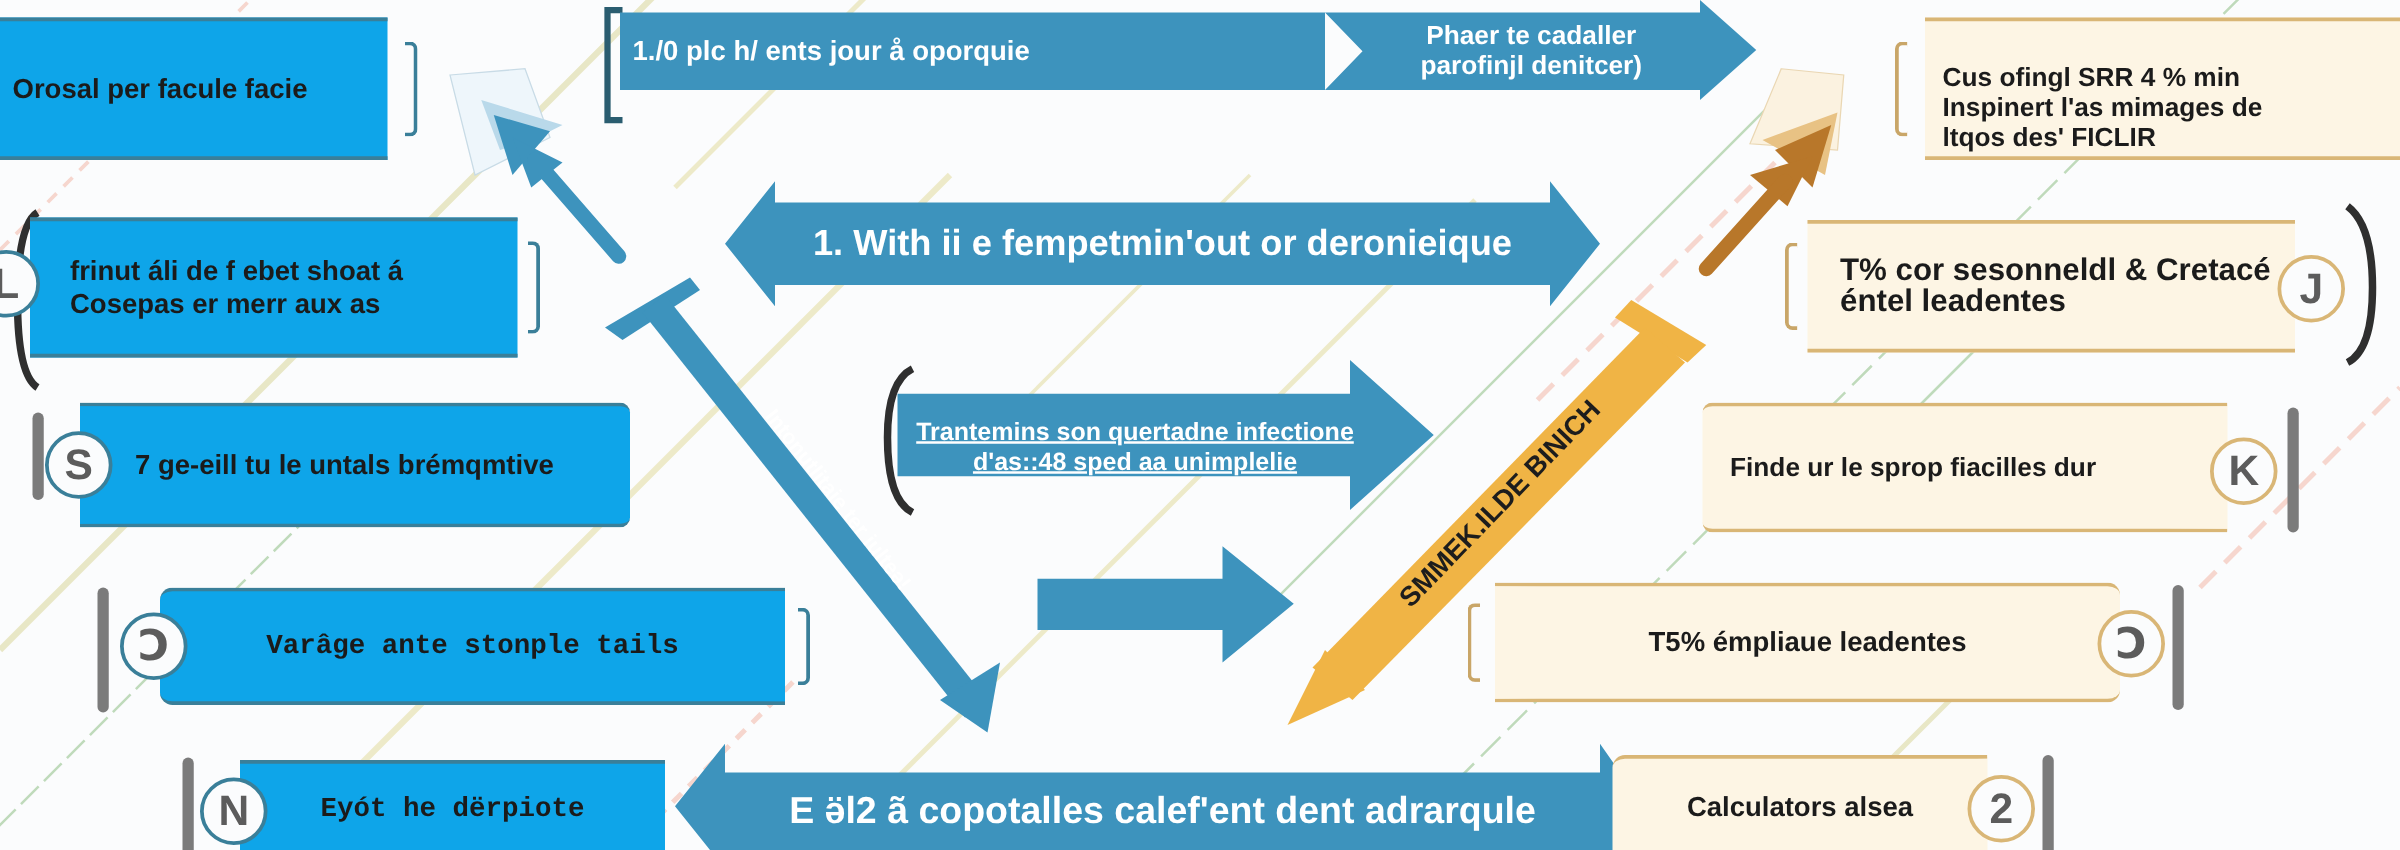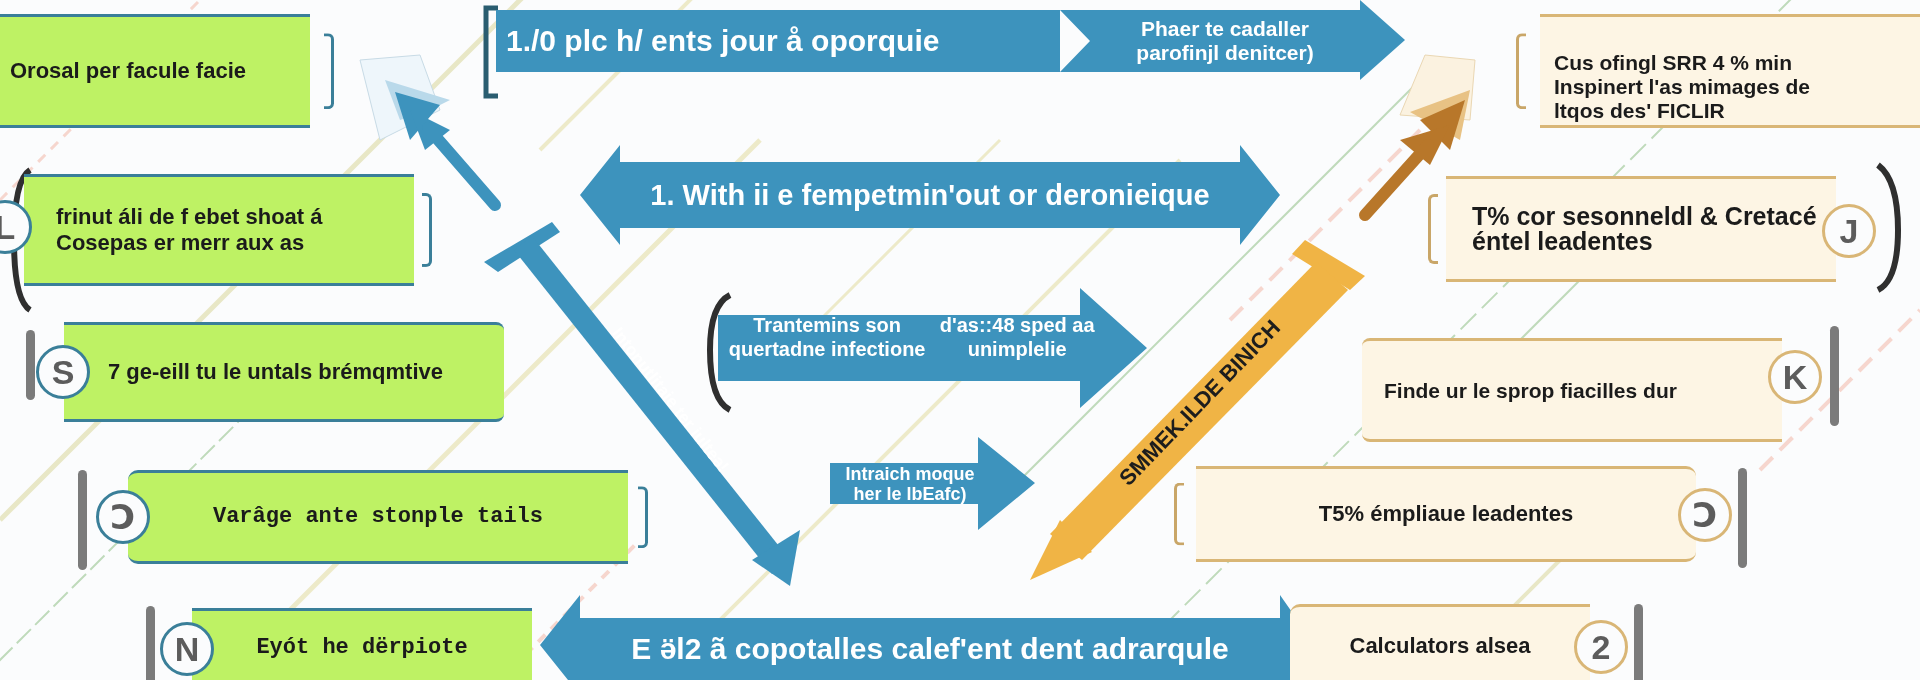--- a/index.html
+++ b/index.html
@@ -8,21 +8,21 @@
       background: #fbfcfd;
       font-family: "Liberation Sans", "DejaVu Sans", sans-serif;
       position: relative;
     }
     .stage { position: absolute; left: 0; top: 0; width: 1920px; height: 680px; overflow: hidden; }
     svg.bg { position: absolute; left: 0; top: 0; width: 1920px; height: 680px; }
 
     
     .lbox {
       position: absolute;
-      background: #bef264;
+      background: #0ea5e9;
       border-top: 3px solid #3a7f99;
       border-bottom: 3px solid #3a7f99;
       display: flex; align-items: center;
       color: #1b1b1b; font-weight: bold; font-size: 22px; line-height: 26px;
     }
     .lbox .txt { padding-left: 10px; }
     .lbox.center .txt { width: 100%; text-align: center; padding-left: 0; font-family: Liberation Mono, monospace; }
     .lbox .rbrace {
       position: absolute; right: -16px; top: 50%; transform: translateY(-50%);
       width: 10px; height: 70%;
@@ -194,21 +194,21 @@
     <span class="lbrace" style="left:-18px;"></span>
     <span class="txt" style="padding-left:26px;font-size:25px;line-height:25px;">
       <span style="display:block;">T% cor sesonneldl &amp; Cretacé</span>
       <span style="display:block;">éntel leadentes</span>
     </span>
   </div>
   <div class="badge tan" style="left:1822px;top:204px;">
     <span>J</span>
   </div>
 
-  <div class="rbox" style="left:1362px;top:322px;width:420px;height:104px;border-radius:8px 0 0 8px;margin-top:16px;">
+  <div class="rbox" style="left:1362px;top:322px;width:420px;height:104px;border-radius:8px 0 0 8px;">
     <span class="txt" style="padding-left:22px;font-size:21px;line-height:25px;">
       <span style="display:block;">Finde ur le sprop fiacilles dur</span>
     </span>
   </div>
   <div class="badge tan" style="left:1768px;top:350px;">
     <span>K</span>
   </div>
   <div class="vbar" style="left:1830px;top:326px;height:100px;"></div>
 
   <div class="rbox center" style="left:1196px;top:466px;width:500px;height:96px;border-radius:0 10px 10px 0;">
@@ -221,42 +221,38 @@
   <div class="vbar" style="left:1738px;top:468px;height:100px;"></div>
 
   <div class="rbox center" style="left:1290px;top:604px;width:300px;height:84px;border-radius:10px 0 0 0;">
     <span class="txt">Calculators alsea</span>
   </div>
   <div class="badge tan" style="left:1574px;top:620px;">
     <span>2</span>
   </div>
   <div class="vbar" style="left:1634px;top:604px;height:84px;"></div>
 
-  <div class="arrow blue" style="left:496px;top:10px;width:564px;height:62px;font-size:30px;justify-content:flex-start;padding-left:10px;">
+  <div class="arrow blue" style="left:496px;top:10px;width:564px;height:62px;font-size:22px;justify-content:flex-start;padding-left:10px;">
     <span>1./0 plc h/ ents jour å oporquie</span>
   </div>
 
   <div class="arrow" style="left:1090px;top:10px;width:270px;height:62px;font-size:21px;line-height:24px;flex-direction:column;">
     <span>Phaer te cadaller</span>
     <span>parofinjl denitcer)</span>
   </div>
 
   <div class="arrow" style="left:600px;top:162px;width:660px;height:66px;font-size:29px;">
     <span>1. With ii e fempetmin'out or deronieique</span>
   </div>
 
-  <div class="arrow" style="left:718px;top:304px;width:380px;height:66px;font-size:20px;line-height:24px;flex-direction:row;">
+  <div class="arrow" style="left:718px;top:325px;width:380px;height:66px;font-size:20px;line-height:24px;flex-direction:column;text-decoration:underline;">
     <span>Trantemins son quertadne infectione</span>
     <span>d'as::48 sped aa unimplelie</span>
   </div>
 
-  <div class="arrow" style="left:830px;top:463px;width:160px;height:41px;font-size:18px;line-height:20px;flex-direction:column;">
-    <span>Intraich moque</span>
-    <span>her le lbEafc)</span>
-  </div>
 
   <div class="arrow" style="left:560px;top:618px;width:740px;height:62px;font-size:30px;">
     <span>E ӛl2 ã copotalles calef'ent dent adrarqule</span>
   </div>
 
   <div class="rot-label" style="left:520px;top:390px;width:300px;text-align:center;font-size:17px;color:#ffffff;transform:rotate(52deg);">
     <span>Intonutlitaie ter iulteə!</span>
   </div>
 
   <div class="rot-label" style="left:1060px;top:390px;width:280px;text-align:center;font-size:22px;color:#1d1d1d;transform:rotate(-46deg);">

